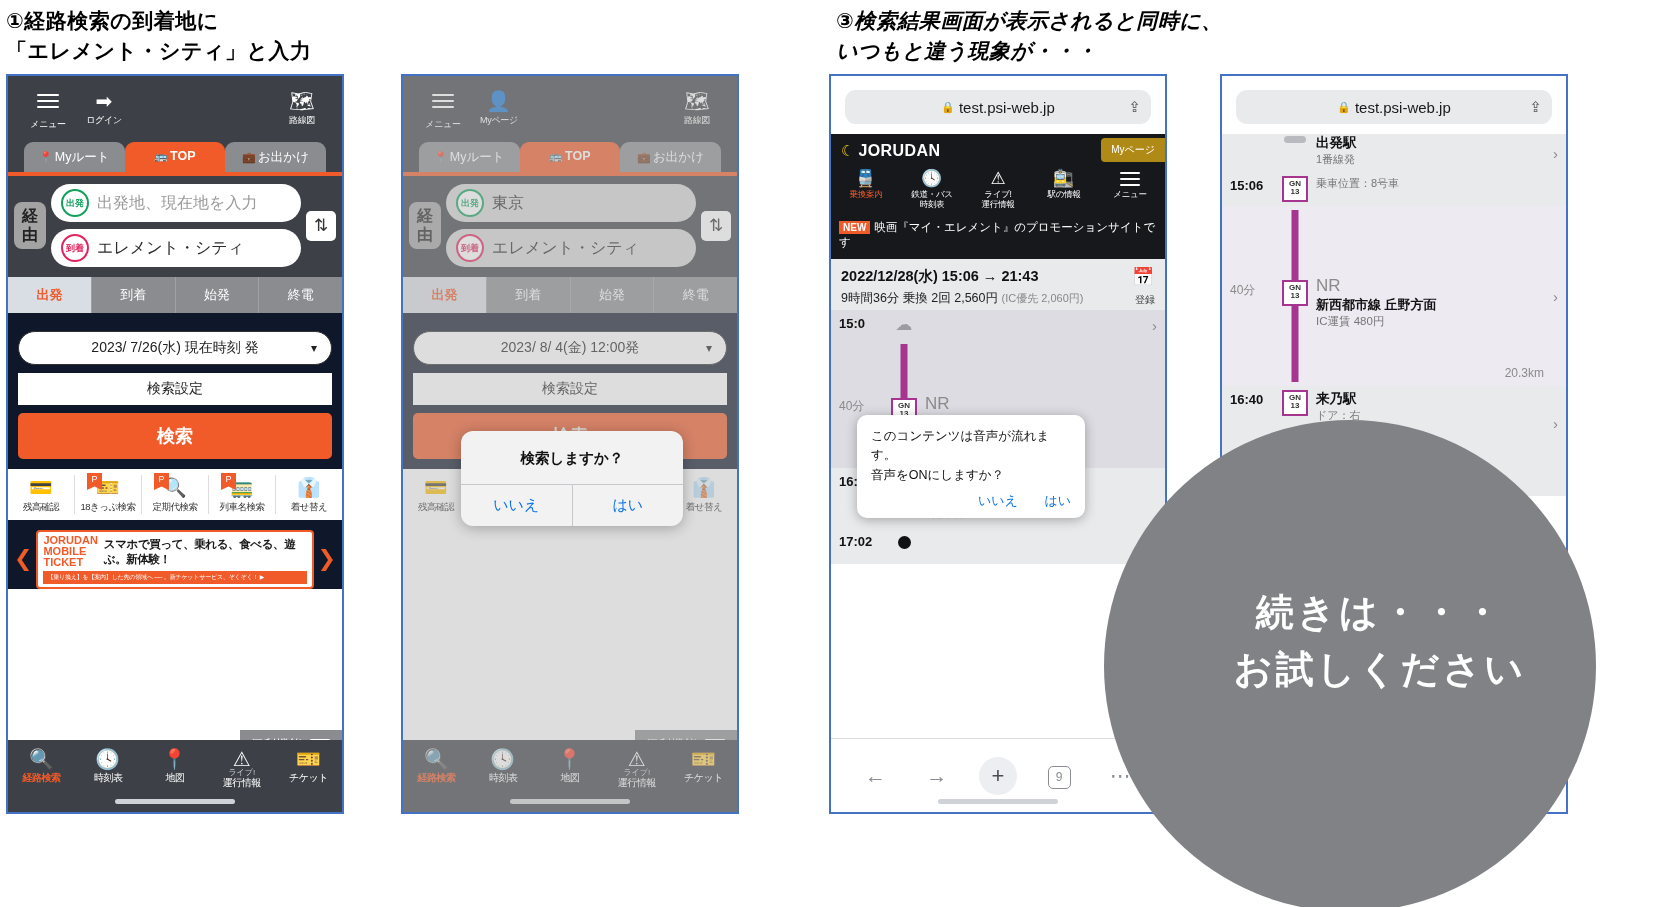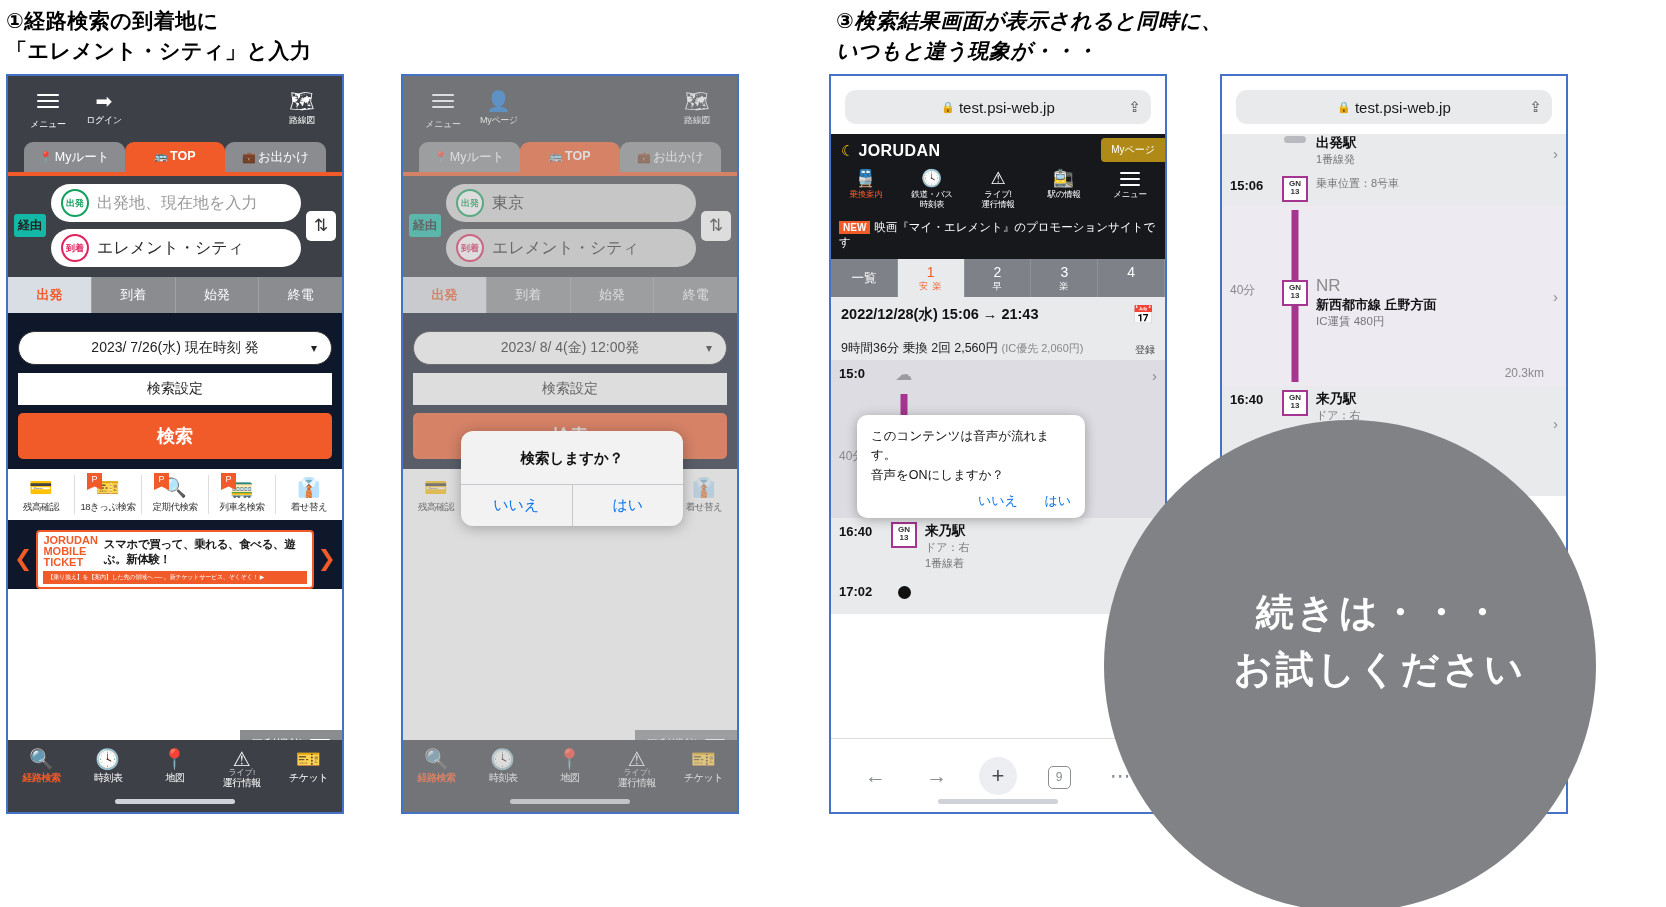--- a/index.html
+++ b/index.html
@@ -52,22 +52,22 @@
     flex: 1; text-align: center; font-size: 12.5px; color: #fff;
     background: #8a8c90; border-radius: 9px 9px 0 0; padding: 7px 0 6px;
     white-space: nowrap; overflow: hidden;
   }
   .tabsrow .tb.active { background: #f15a29; font-weight: 700; }
   .tabsrow .tb .ic { font-size: 11px; margin-right: 2px; }
   .orange-rule { height: 4px; background: #f15a29; }
 
   .io-block { background: #3d4046; padding: 8px 6px 10px 6px; display: flex; align-items: center; gap: 5px; }
   .keiyu {
-    background: #14b8a6; color: #222; font-size: 12px; font-weight: 700;
-    border-radius: 3px; padding: 5px 3px; writing-mode: horizontal-tb;
+    background: #a3a3a3; color: #222; font-size: 16px; font-weight: 700;
+    border-radius: 8px; padding: 5px 3px; writing-mode: horizontal-tb;
     width: 32px; text-align: center; line-height: 1.15; flex: none;
   }
   .io-fields { flex: 1; display: flex; flex-direction: column; gap: 7px; }
   .iofield {
     background: #fff; border-radius: 22px; height: 38px;
     display: flex; align-items: center; padding: 0 10px; gap: 8px;
   }
   .iofield.filled { background: #d6d6d6; }
   .badge {
     width: 28px; height: 28px; border-radius: 50%; border: 2.5px solid #12a05c;
@@ -211,21 +211,21 @@
   .rt {
     flex: 1; text-align: center; color: #fff; padding: 5px 0 4px; font-size: 14px;
     border-right: 1px solid #8e9299;
   }
   .rt .sub { display: block; font-size: 9px; letter-spacing: 1px; }
   .rt.active { background: #e9eaec; color: #f15a29; }
   .rt.first { font-size: 12.5px; padding-top: 11px; }
 
   .sumline { background: #e9eaec; padding: 7px 10px 3px 10px; }
   .sumline .l1 { font-size: 14.5px; font-weight: 700; color: #111; }
-  .sumline .l2 { font-size: 12.5px; color: #222; margin-top: 14px; }
+  .sumline .l2 { font-size: 12.5px; color: #222; margin-top: 2px; }
   .sumline .l2 .dim2 { color: #888; font-size: 11px; }
 
   .timeline { background: #e9eaec; position: relative; padding-bottom: 6px; }
   .tlrow { display: flex; padding: 4px 8px; position: relative; min-height: 30px; }
   .tlrow .tm { width: 48px; font-size: 13px; font-weight: 700; color: #111; padding-top: 2px; }
   .tlrow .mid { width: 34px; display: flex; justify-content: center; position: relative; }
   .tlrow .info { flex: 1; padding-left: 4px; }
   .gnbox {
     border: 2px solid #a5358f; background: #fff; color: #333; width: 26px; height: 26px;
     font-size: 8px; font-weight: 700; text-align: center; line-height: 1.05;
@@ -578,27 +578,20 @@
           <span class="ji"><span class="hamb" style="width:20px"><i></i><i></i><i></i></span></span>
           <span class="jl">メニュー</span>
         </div>
       </div>
       <div class="newsline">
         <span class="nw">NEW</span><span>映画『マイ・エレメント』のプロモーションサイトです</span>
       </div>
     </div>
 
 
-    <div class="rtabs">
-      <div class="rt first"><span>一覧</span></div>
-      <div class="rt active"><span>1</span><span class="sub">安 楽</span></div>
-      <div class="rt"><span>2</span><span class="sub">早</span></div>
-      <div class="rt"><span>3</span><span class="sub">楽</span></div>
-      <div class="rt"><span>4</span><span class="sub"></span></div>
-    </div>
 
     <div class="sumline">
       <div style="display:flex;align-items:center;justify-content:space-between">
         <span class="l1">2022/12/28(水)  15:06 → 21:43</span>
         <span style="font-size:18px;color:#444">📅</span>
       </div>
       <div class="l2"><span>9時間36分  乗換 2回   2,560円</span>
         <span class="dim2">(IC優先 2,060円)</span></div>
       <div style="text-align:right;font-size:10px;color:#444;margin-top:-14px">登録</div>
     </div>

